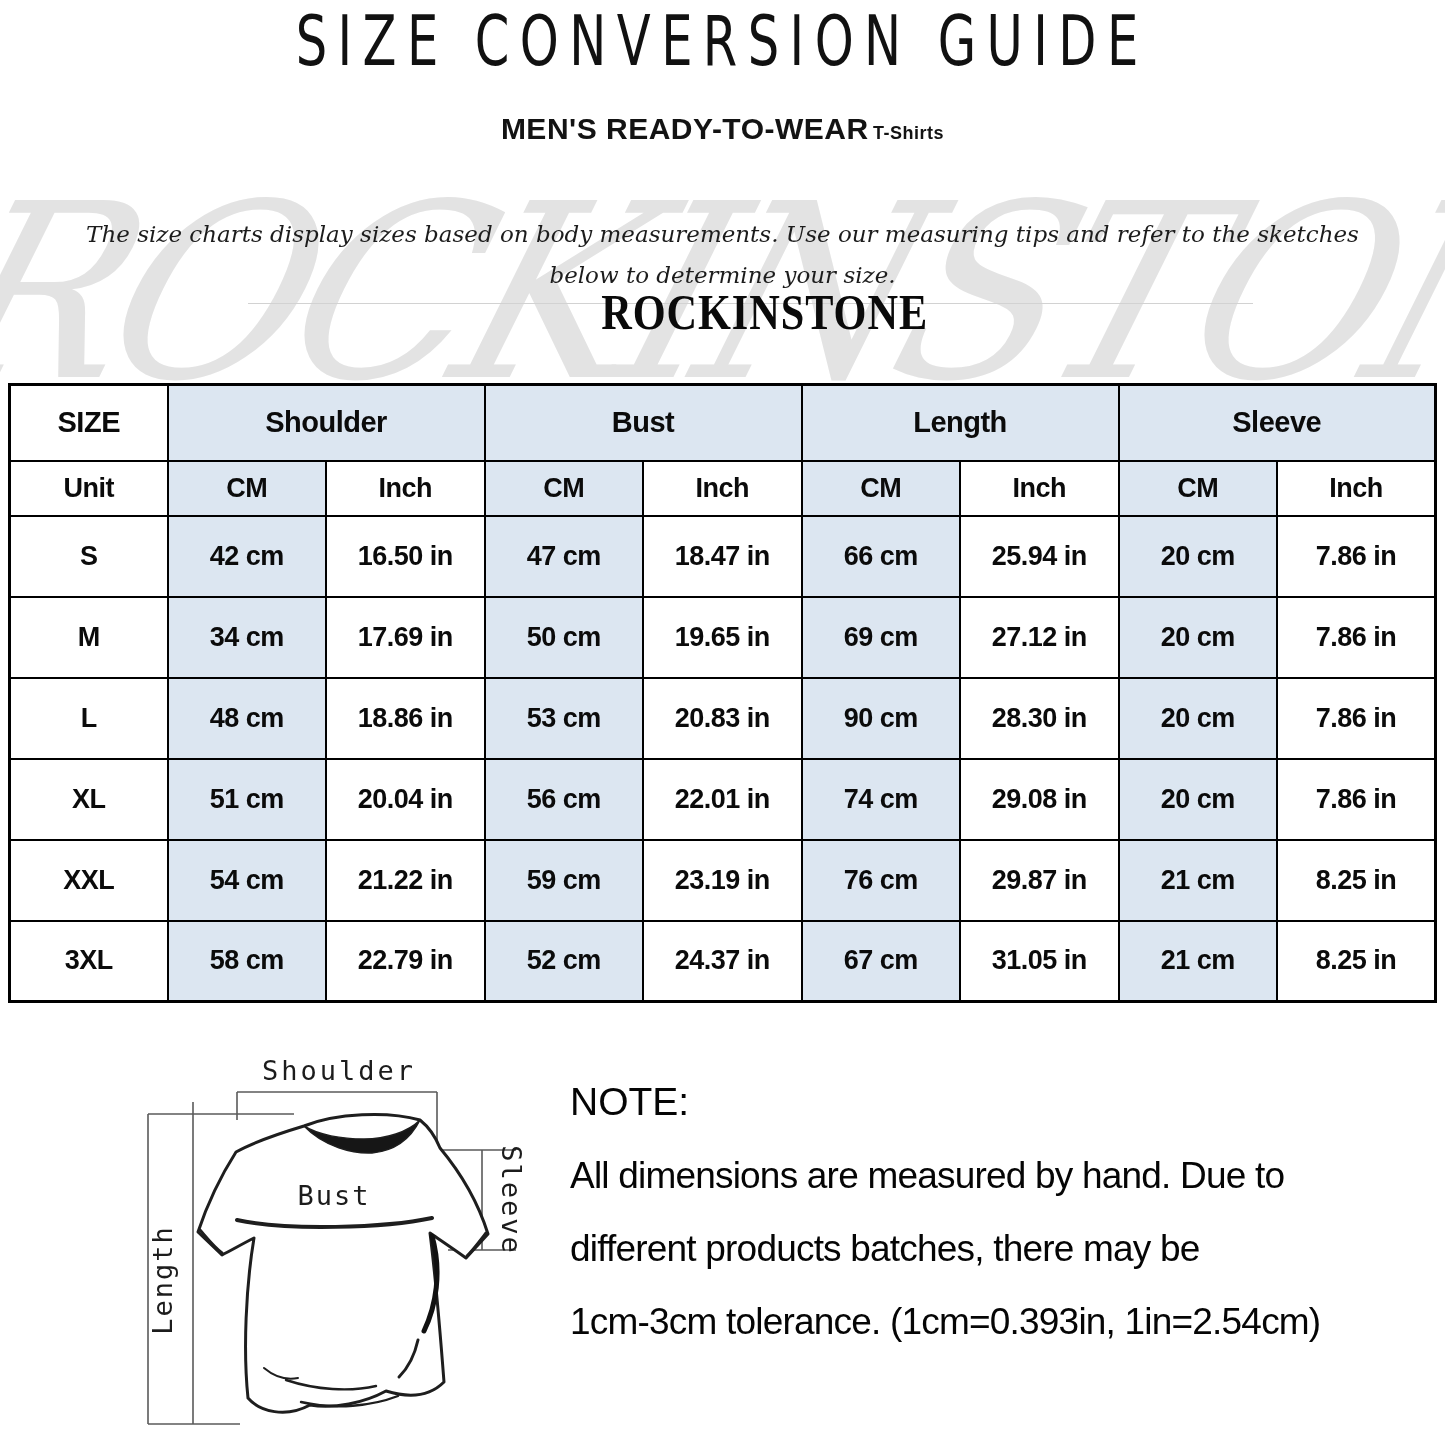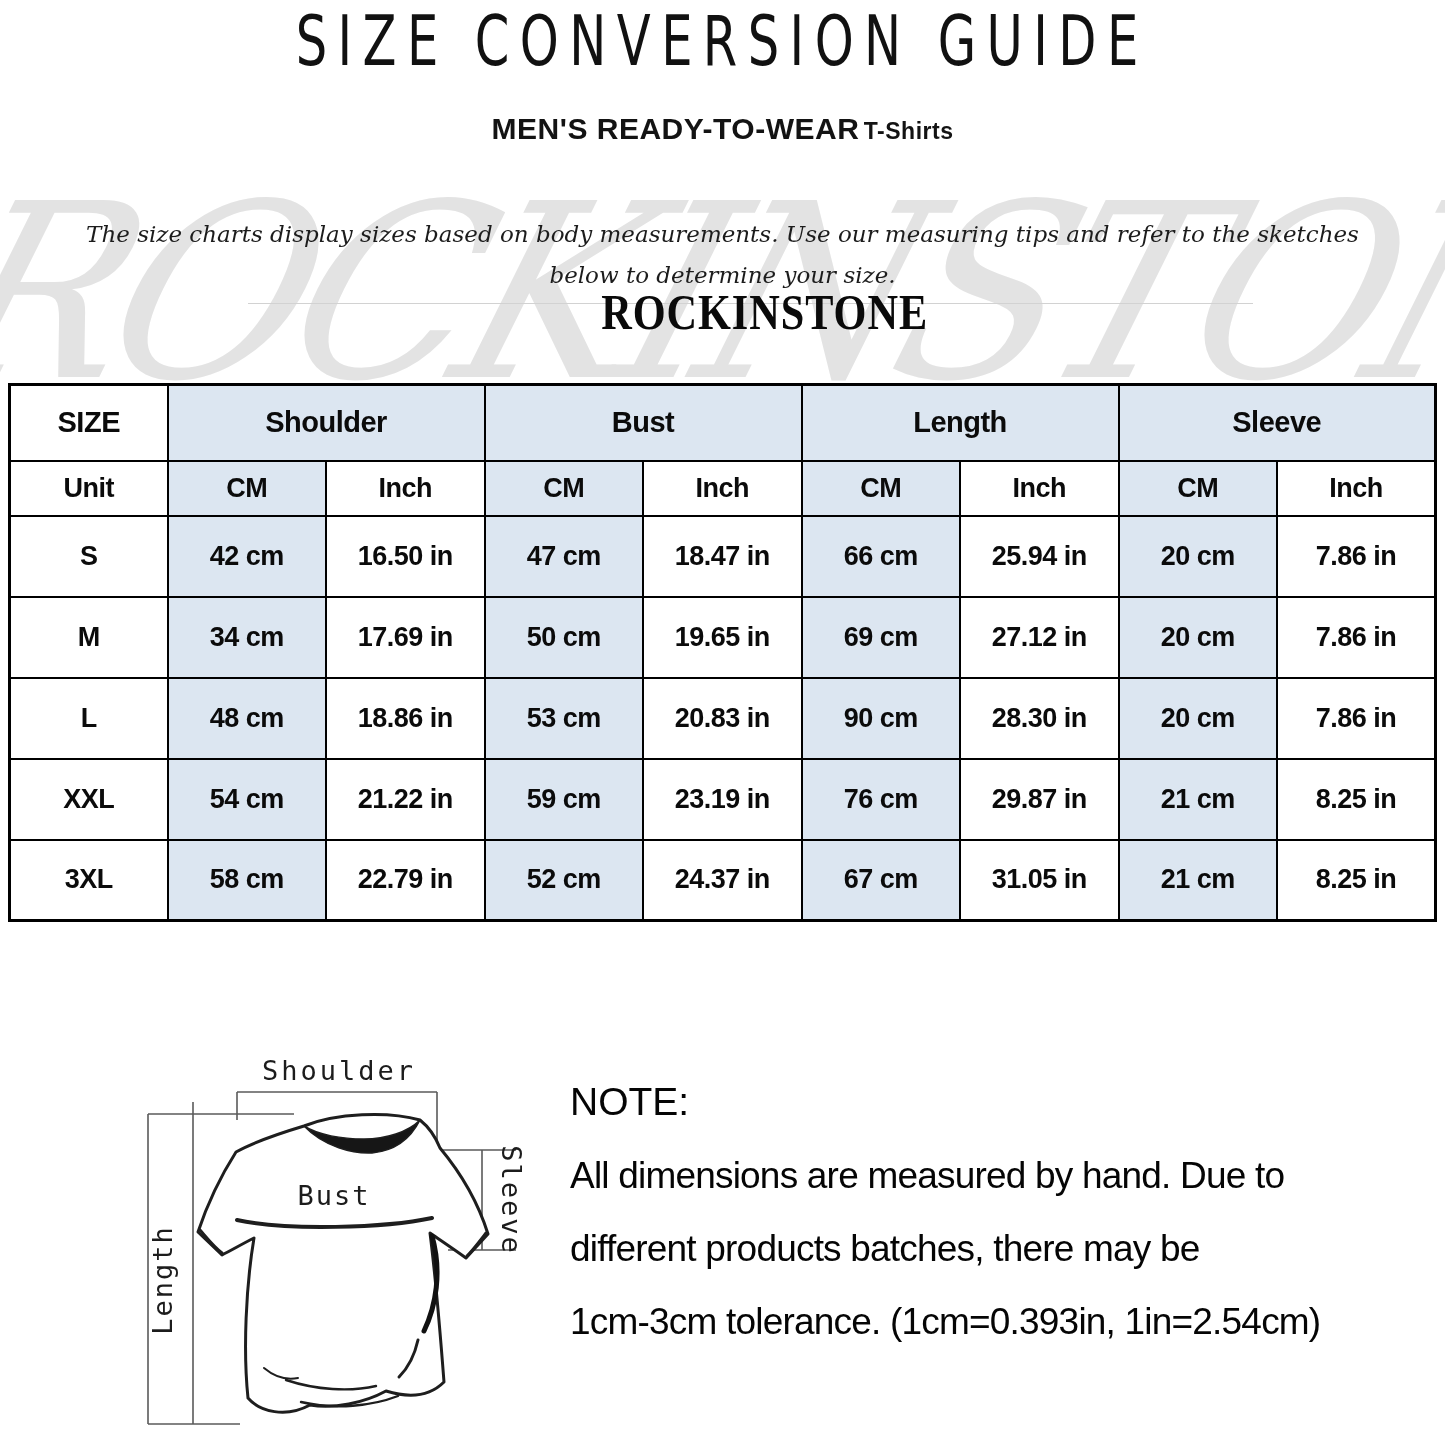--- a/index.html
+++ b/index.html
@@ -19,21 +19,21 @@
   
   .title{position:absolute;top:4px;left:0;width:100%;text-align:center;z-index:2;}
   .title span{
     display:inline-block;font-family:"DejaVu Sans",sans-serif;
     font-size:62px;letter-spacing:13px;transform:scale(0.80,1.12);
     font-weight:500;color:#111;
   }
   .subtitle{position:absolute;top:112px;left:0;width:100%;text-align:center;z-index:2;
     font-weight:bold;color:#131313;}
   .subtitle .main{font-size:30px;letter-spacing:0.5px;}
-  .subtitle .alt{font-size:23px;letter-spacing:0.5px;}
+  .subtitle .alt{font-size:18px;letter-spacing:0.5px;}
   .desc{position:absolute;top:190px;left:0;width:100%;text-align:center;z-index:2;
     font-family:"DejaVu Serif",serif;font-style:italic;font-size:23px;line-height:41px;color:#1c1c1c;margin-top:24px;}
   .rule{position:absolute;top:303px;left:248px;width:1005px;height:0;
     border-top:1px solid #d2d2d2;z-index:1;}
   .brand{position:absolute;top:286px;left:0;width:100%;text-align:center;z-index:2;}
   .brand span{
     display:inline-block;font-family:"Liberation Serif",serif;font-weight:bold;
     font-size:46px;letter-spacing:1px;transform:translateX(42px) scale(0.92,1.08);color:#0a0a0a;
   }
   
@@ -139,20 +139,31 @@
       <td>7.86 in</td>
     </tr>
     <tr class="r-data">
       <td>L</td>
       <td class="shade">48 cm</td>
       <td>18.86 in</td>
       <td class="shade">53 cm</td>
       <td>20.83 in</td>
       <td class="shade">90 cm</td>
       <td>28.30 in</td>
+      <td class="shade">20 cm</td>
+      <td>7.86 in</td>
+    </tr>
+    <tr class="r-data">
+      <td>XL</td>
+      <td class="shade">51 cm</td>
+      <td>20.04 in</td>
+      <td class="shade">56 cm</td>
+      <td>22.01 in</td>
+      <td class="shade">74 cm</td>
+      <td>29.08 in</td>
       <td class="shade">20 cm</td>
       <td>7.86 in</td>
     </tr>
     <tr class="r-data">
       <td>XXL</td>
       <td class="shade">54 cm</td>
       <td>21.22 in</td>
       <td class="shade">59 cm</td>
       <td>23.19 in</td>
       <td class="shade">76 cm</td>

